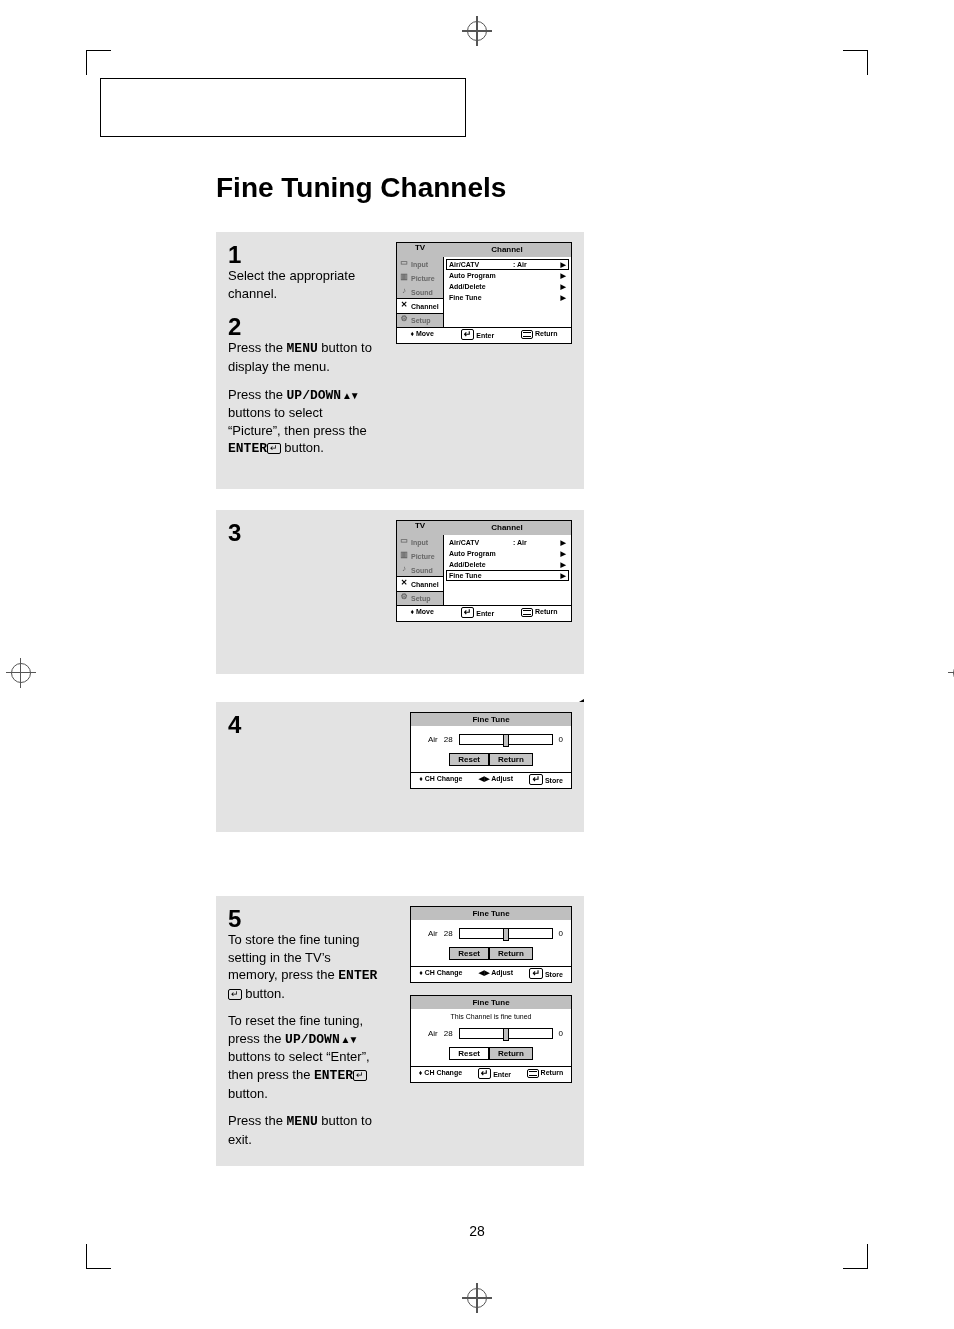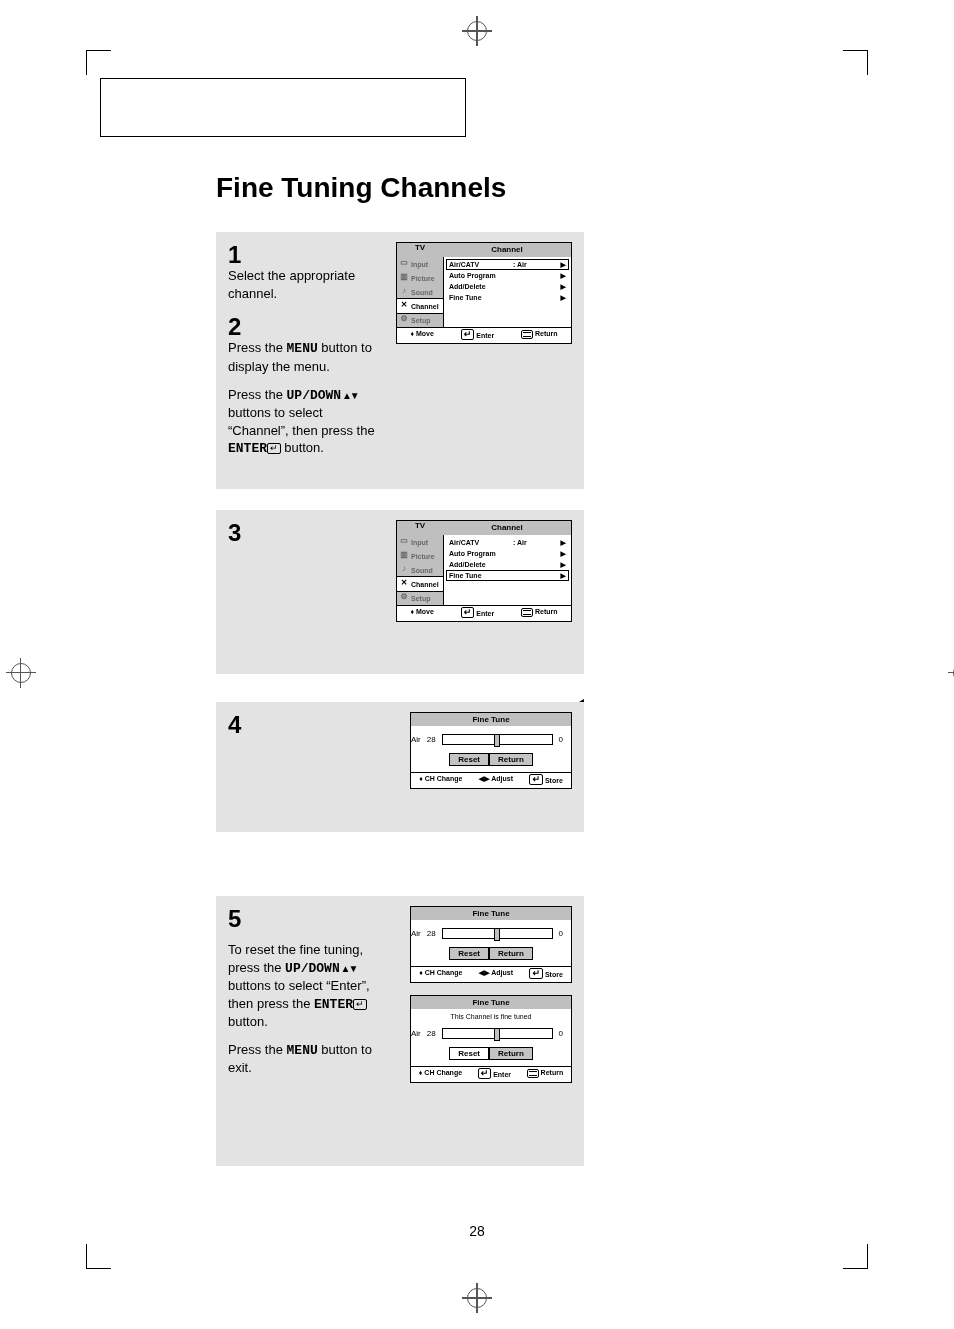--- a/index.html
+++ b/index.html
@@ -105,21 +105,21 @@
     padding:2px 0; font-size:7px; font-weight:bold;
   }
   .osd .osd-foot span .sym { margin-right:2px; }
 
   
   .ftd {
     width:160px; border:1px solid #000; background:#fff; font-size:8px;
   }
   .ftd .ftd-title { background:#bfbfbf; text-align:center; font-weight:bold; padding:2px 0; font-size:8px;}
   .ftd .ftd-note { text-align:center; font-size:7px; padding:4px 0 0 0;}
-  .ftd .ftd-row { display:flex; align-items:center; gap:6px; padding:8px 8px 6px 0; font-size:8px;}
+  .ftd .ftd-row { display:flex; align-items:center; gap:6px; padding:8px 8px 6px 17px; font-size:8px;}
   .ftd .ftd-bar {
     flex:1; height:9px; border:1px solid #000; position:relative; background:#fff;
   }
   .ftd .ftd-bar::after {
     content:""; position:absolute; left:50%; top:-1px; width:4px; height:11px; background:#bfbfbf; border:1px solid #000;
     transform:translateX(-50%);
   }
   .ftd .ftd-btns { display:flex; justify-content:center; gap:0; padding:2px 0 6px 0;text-align:center;}
   .ftd .ftd-btn { background:#c4c4c4; border:1px solid #000; padding:1px 8px; font-size:8px; font-weight:bold;}
   .ftd .ftd-btn.sel { background:#fff;}
@@ -182,21 +182,21 @@
     <div class="step-text-col">
       <div class="stepnum">1</div>
       <div class="steptext">Select the appropriate channel.</div>
       <div style="height:12px"></div>
       <div class="stepnum">2</div>
       <div class="steptext">
         <span>Press the </span><b>MENU</b><span> button to display the menu.</span>
       </div>
       <div style="height:10px"></div>
       <div class="steptext">
-        <span>Press the </span><b>UP/DOWN</b><span class="arrow-ud"> ▲▼ </span><span> buttons to select “Channel”, then press the </span><b>ENTER</b><span class="enter-sym">↵</span><span> button.</span>
+        <span>Press the </span><b>UP/DOWN</b><span class="arrow-ud"> ▲▼ </span><span> buttons to select “Picture”, then press the </span><b>ENTER</b><span class="enter-sym">↵</span><span> button.</span>
       </div>
     </div>
 
     <div class="osd-wrap">
       <div class="osd">
         <div class="osd-head">
           <div class="hl">TV</div>
           <div class="ht">Channel</div>
         </div>
         <div class="osd-body">
@@ -341,20 +341,23 @@
         </div>
       </div>
     </div>
   </div>
 </div>
 
 <div class="block block4">
   <div class="step-row">
     <div class="step-text-col">
       <div class="stepnum">5</div>
+      <div class="steptext">
+        <span>To store the fine tuning setting in the TV’s memory, press the </span><b>ENTER</b><span class="enter-sym">↵</span><span> button.</span>
+      </div>
       <div style="height:10px"></div>
       <div class="steptext">
         <span>To reset the fine tuning, press the </span><b>UP/DOWN</b><span class="arrow-ud"> ▲▼ </span><span> buttons to select “Enter”, then press the </span><b>ENTER</b><span class="enter-sym">↵</span><span> button.</span>
       </div>
       <div style="height:10px"></div>
       <div class="steptext">
         <span>Press the </span><b>MENU</b><span> button to exit.</span>
       </div>
     </div>
 

